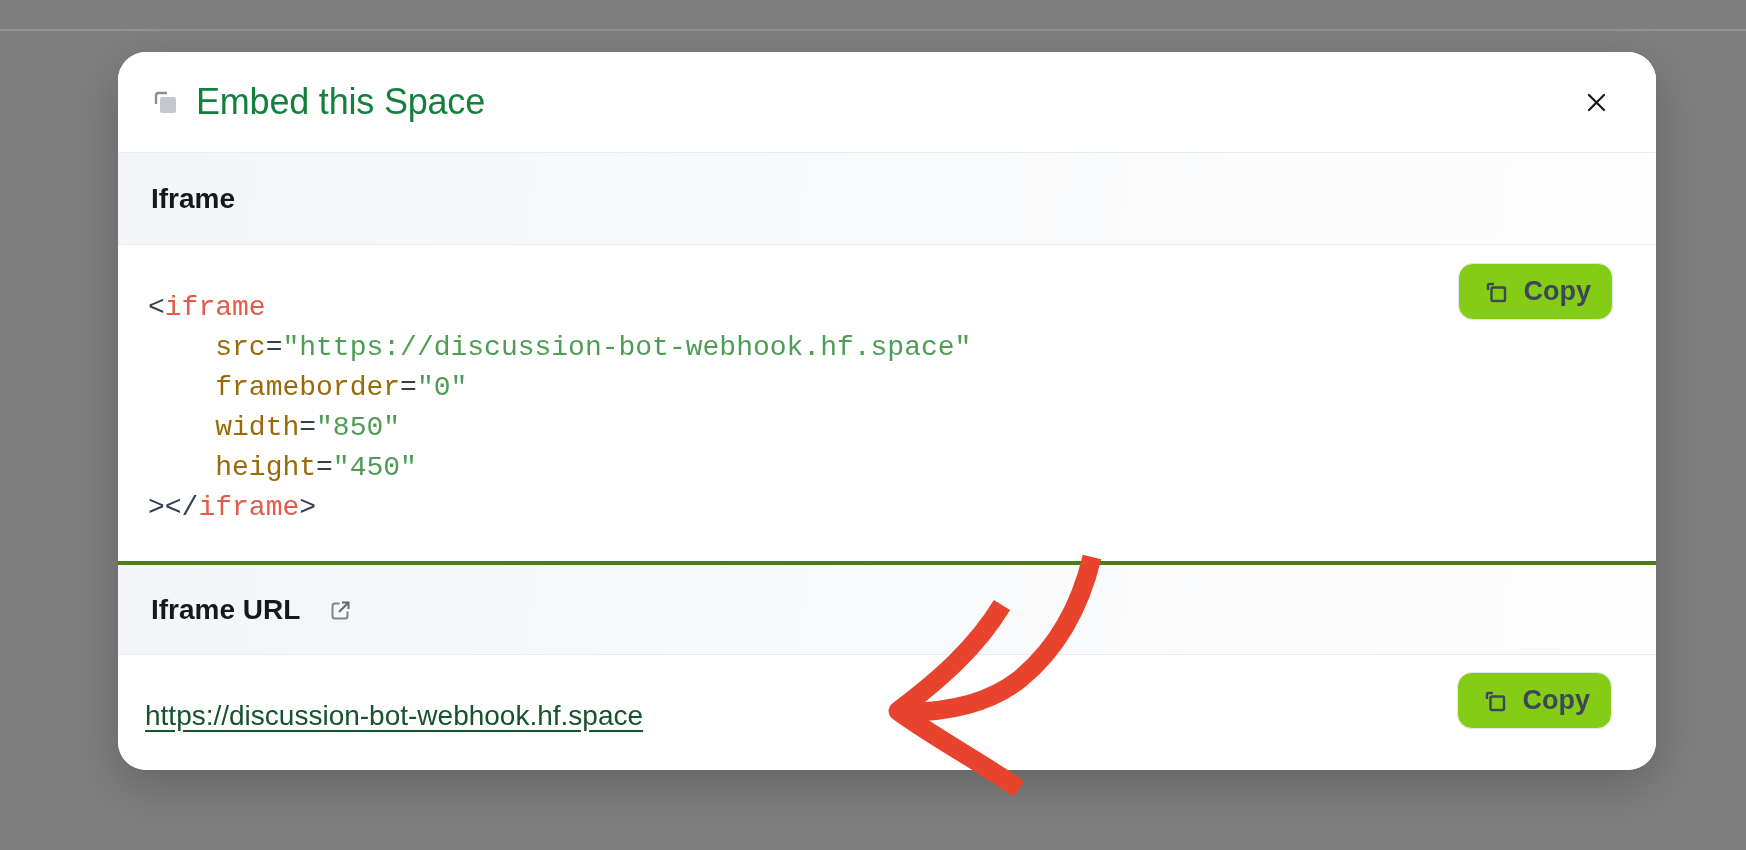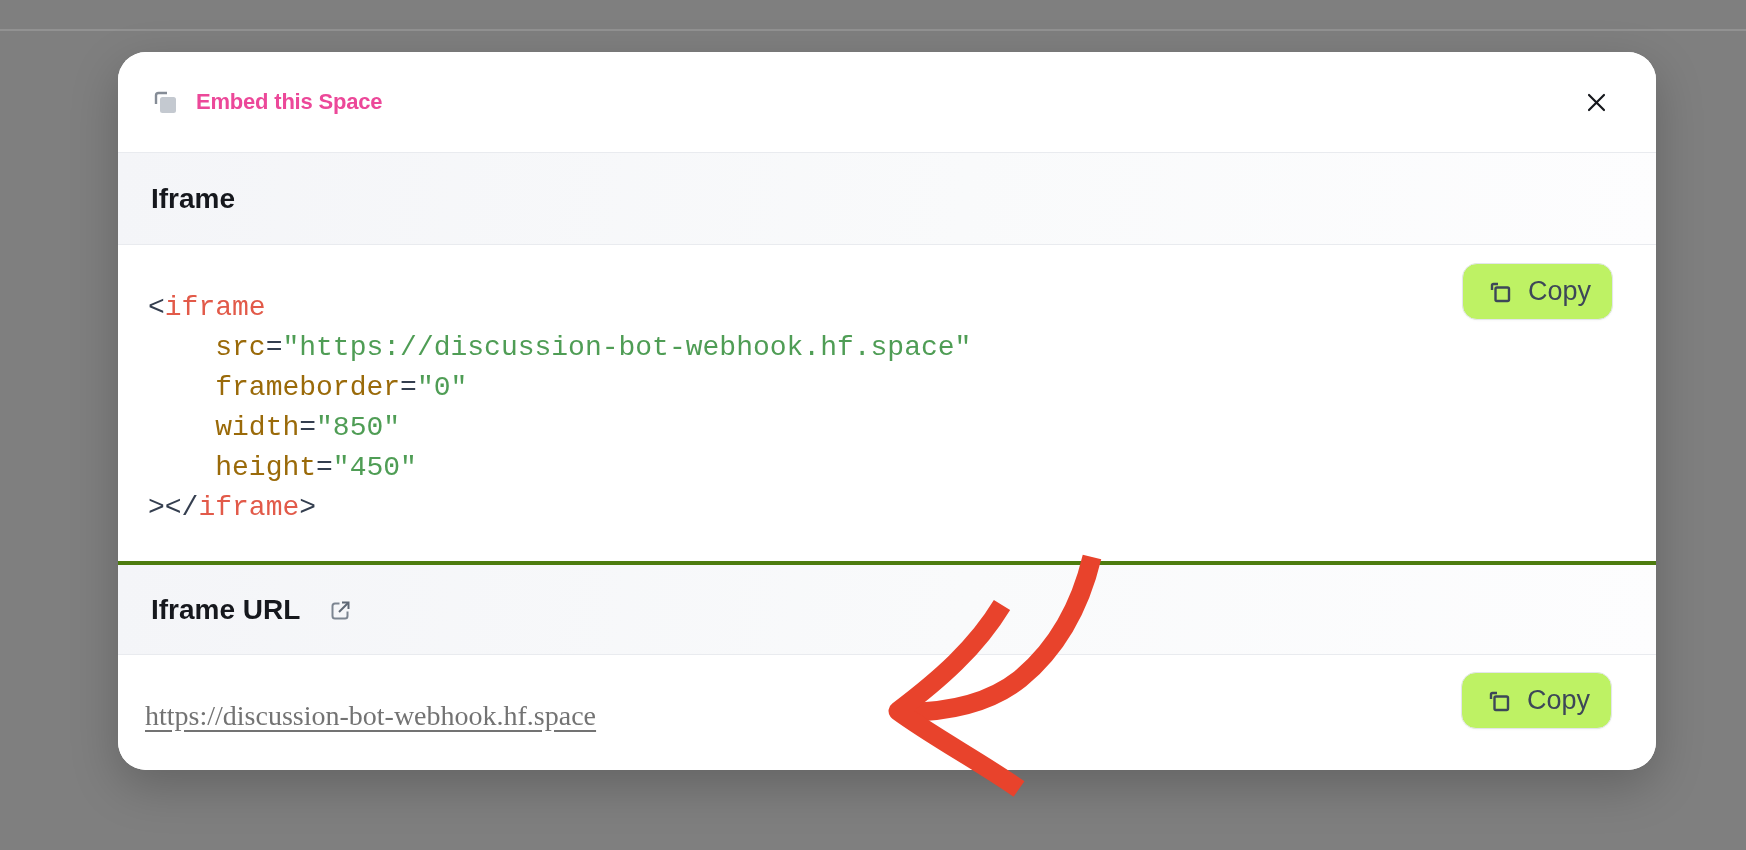--- a/index.html
+++ b/index.html
@@ -26,21 +26,21 @@
   
   .modal-header {
     height:101px;
     display:flex; align-items:center;
     padding:0 40px 0 34px;
     border-bottom:1px solid #e9ebef;
     background:#fff;
   }
   .header-icon { width:27px; height:27px; margin-right:17px; flex:0 0 auto; }
   .modal-title {
-    font-size:22px; font-weight:700; color:#ec4899; letter-spacing:-0.2px;
+    font-size:36px; font-weight:400; color:#15803d; letter-spacing:-0.2px;
   }
   .close-btn {
     margin-left:auto;
     width:40px; height:40px;
     display:flex; align-items:center; justify-content:center;
     background:none; border:none; padding:0; cursor:pointer;
   }
   
   .band {
     display:flex; align-items:center;
@@ -63,41 +63,41 @@
   .code {
     font-family:"Liberation Mono","DejaVu Sans Mono",monospace;
     font-size:28px; line-height:40px;
     white-space:pre;
     color:#343e4f;
   }
   .copy-btn {
     position:absolute;
     display:flex; align-items:center; gap:13px;
     height:57px; padding:0 21px;
-    background:#bef264;
+    background:#84cc16;
     border:1.5px solid #e3e6ea;
     border-radius:15px;
     box-shadow:0 1px 2px rgba(0,0,0,0.03);
     font-family:"Liberation Sans", sans-serif;
-    font-size:27px; font-weight:400; color:#3d4758;
+    font-size:27px; font-weight:700; color:#3d4758;
     cursor:pointer;
   }
   .copy-btn-1 { top:18px; right:43px; }
   .copy-btn-2 { top:17px; right:44px; }
   .copy-icon { width:31px; height:31px; flex:0 0 auto; }
   
   .url-section {
     position:relative;
     height:115px;
     background:#fff;
   }
   .url-link {
     position:absolute; left:27px; top:45px;
-    font-family:Liberation Serif, serif;
-    font-size:28px; color:#737373;
+    font-family:Liberation Sans, sans-serif;
+    font-size:28px; color:#14532d;
     text-decoration:underline;
     text-underline-offset:5px;
     cursor:pointer;
   }
   
   .arrow-overlay {
     position:absolute; left:0; top:0;
     width:1746px; height:850px;
     pointer-events:none;
     z-index:5;

